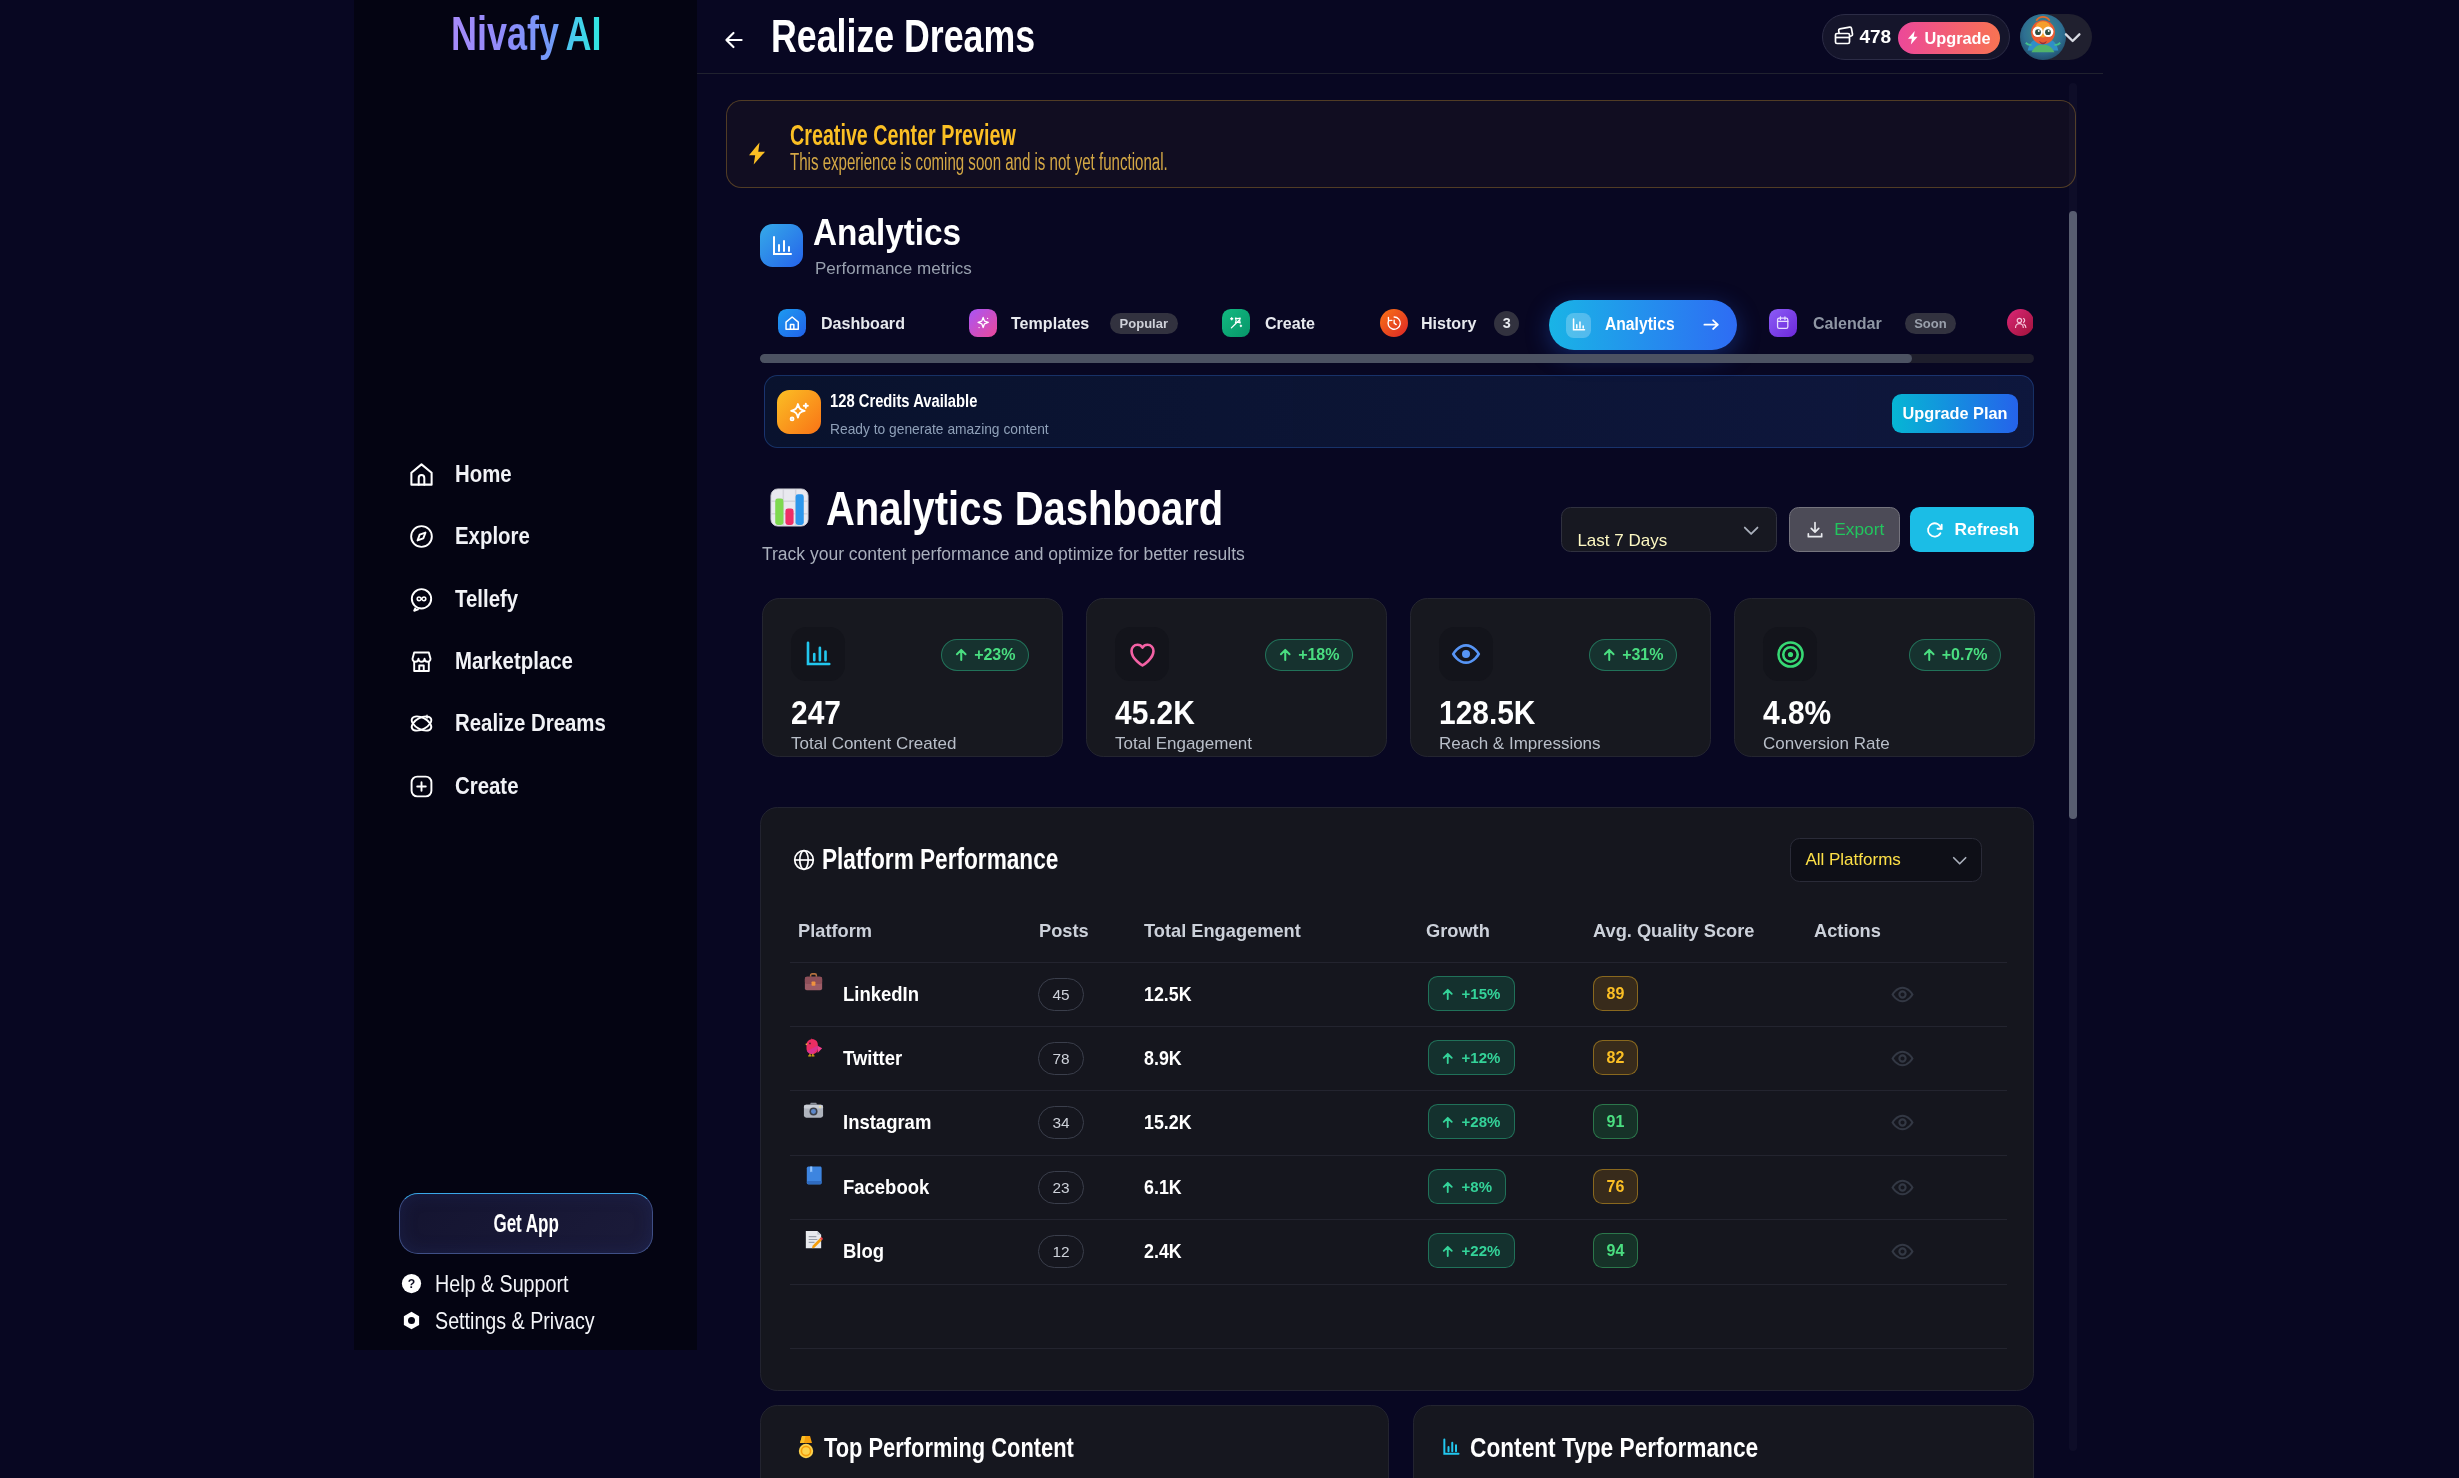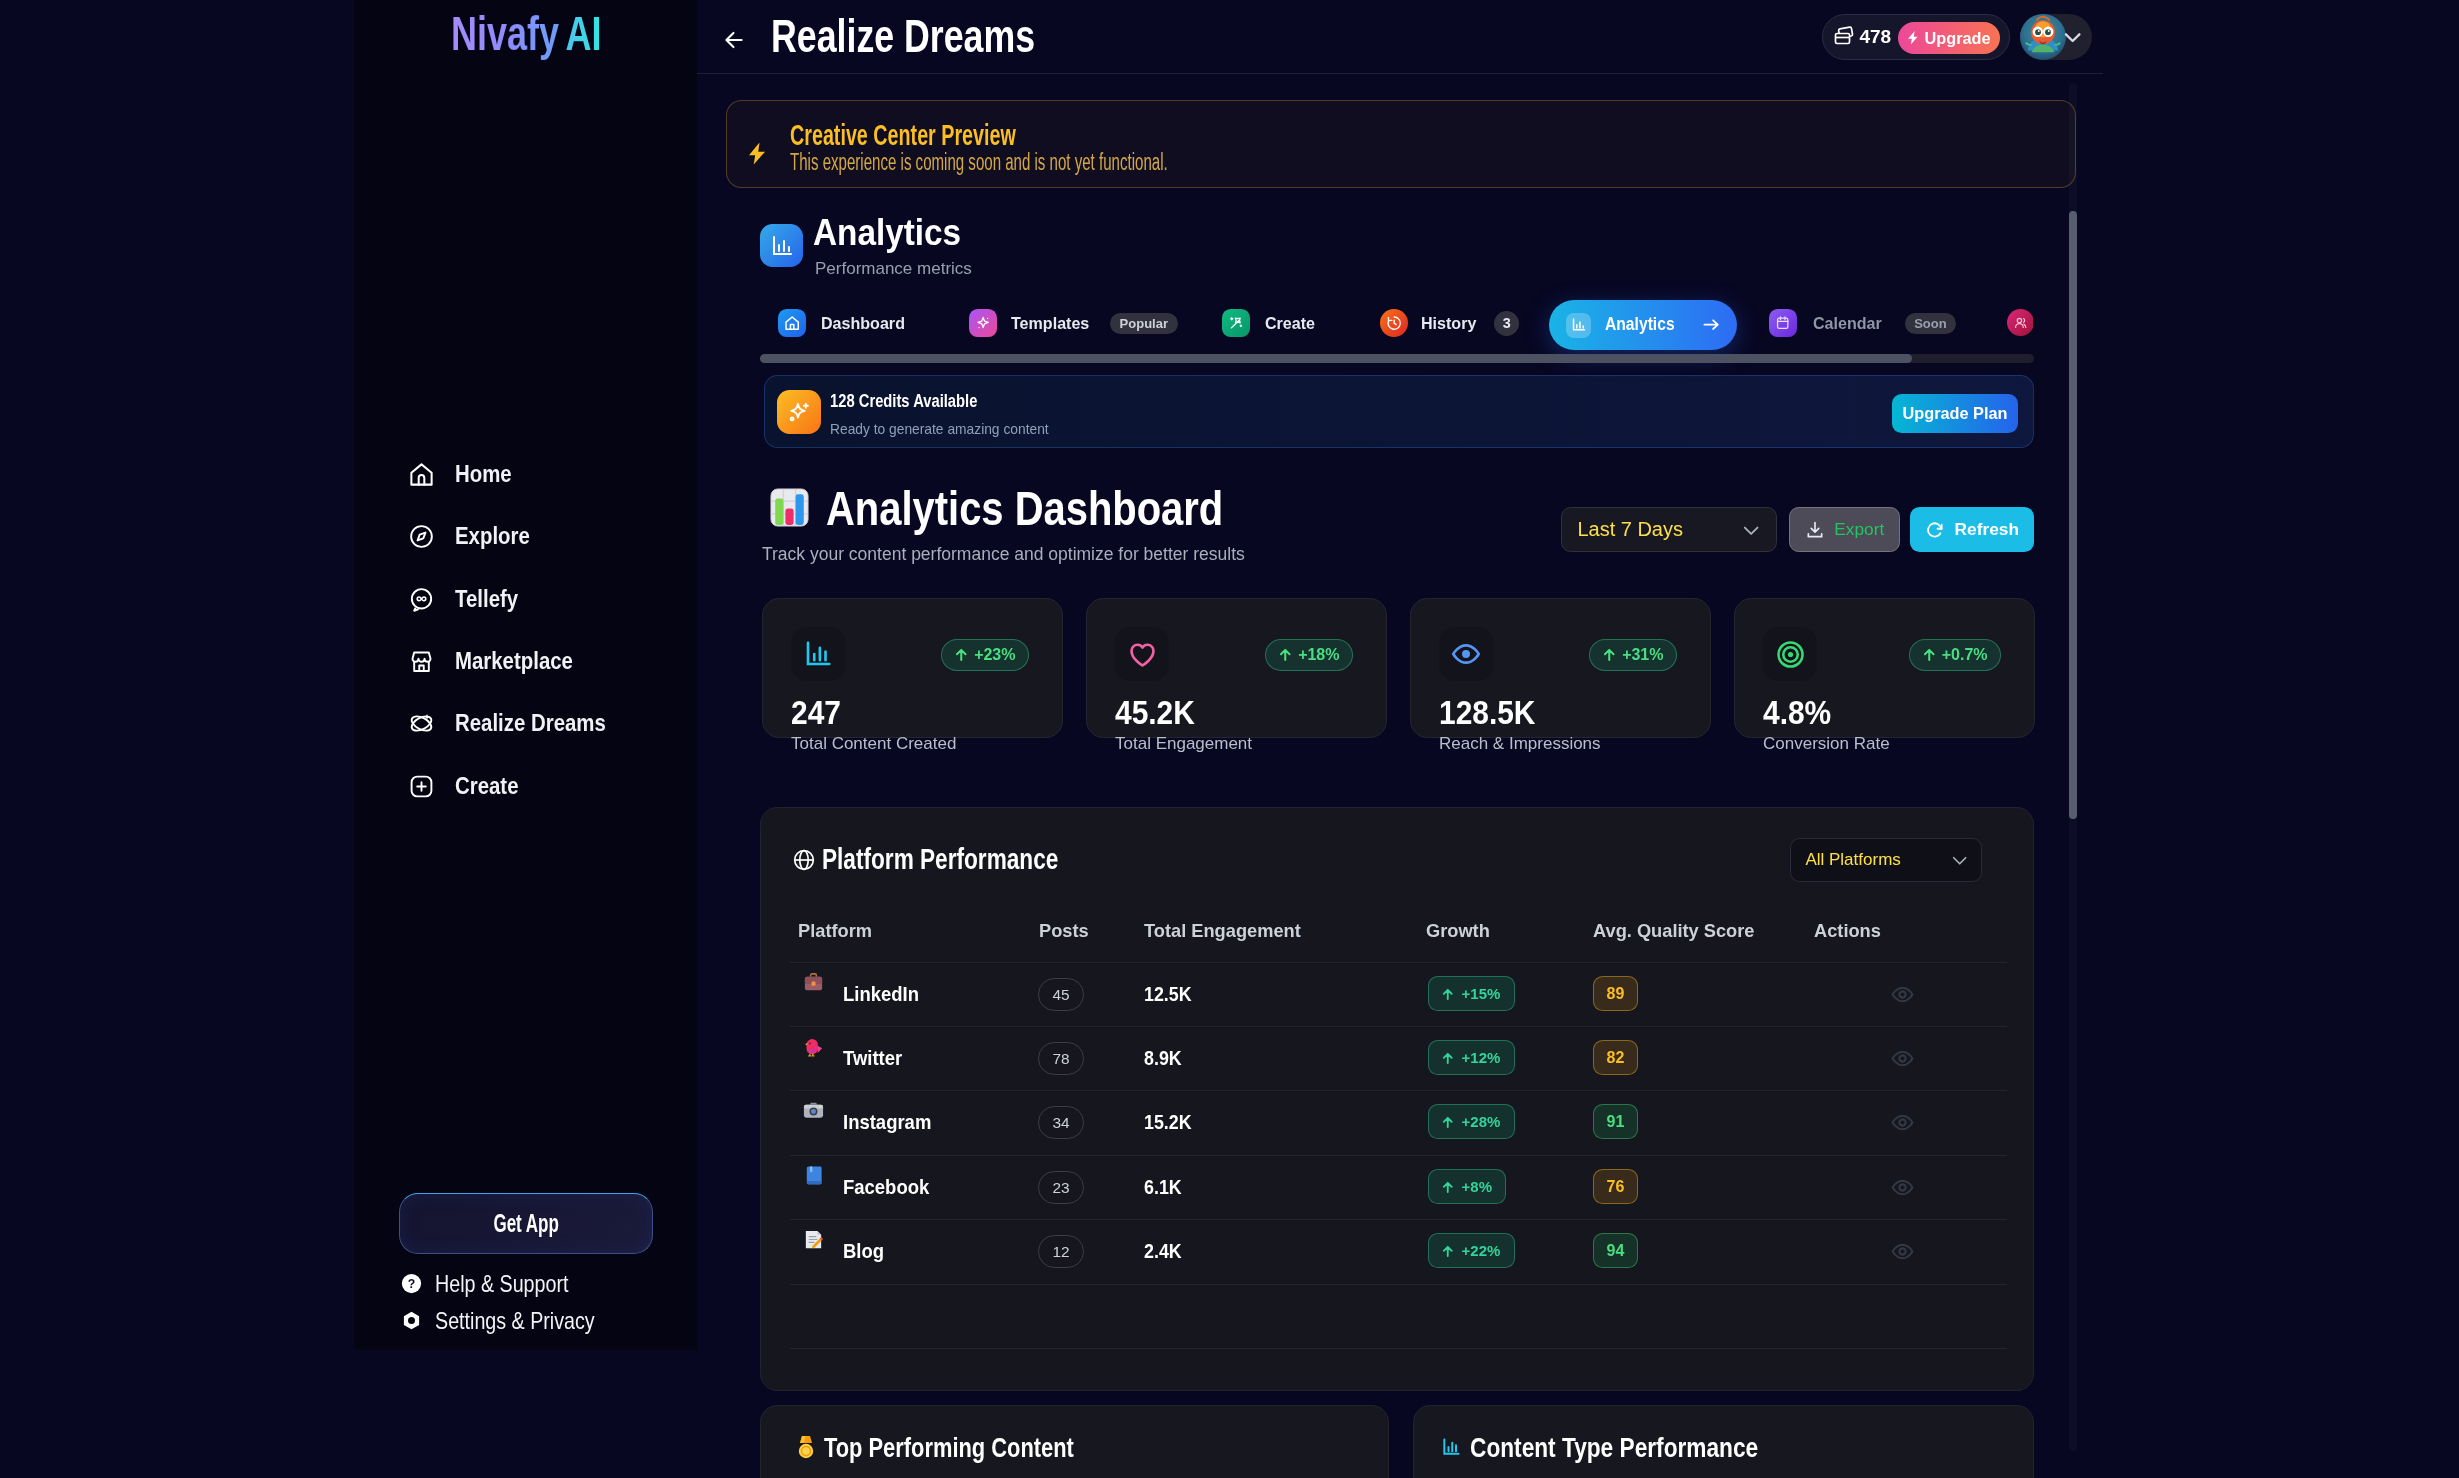--- a/index.html
+++ b/index.html
@@ -65,26 +65,26 @@
 #credits .cico { position:absolute; left:11.5px; top:14.4px; width:44px; height:44px; border-radius:12.5px; background:linear-gradient(135deg,#fbbf24,#f97316); }
 #credits .ct { position:absolute; left:65px; top:15.4px; font-size:18px; font-weight:700; color:#fff; transform:scaleX(.82); transform-origin:left top; }
 #credits .cs { position:absolute; left:65px; top:44px; font-size:15px; color:#8fa0b8; transform:scaleX(.92); transform-origin:left top; }
 #upplan { position:absolute; left:1127px; top:18px; width:126px; height:39px; border-radius:9.6px; background:linear-gradient(90deg,#06b6d4,#2563eb); display:flex; align-items:center; justify-content:center; font-size:16.3px; font-weight:700; color:#fff; }
 
 
 #dashico { position:absolute; left:770px; top:488px; width:39px; height:39px; }
 #dashtit { position:absolute; left:826px; top:480px; font-size:49px; font-weight:700; color:#fff; transform:scaleX(.815); transform-origin:left top; }
 #dashsub { position:absolute; left:762px; top:544px; font-size:17.5px; color:#a9afbc; }
 .ctrl { position:absolute; top:507px; height:45px; border-radius:9.6px; display:flex; align-items:center; }
-#sel7 { left:1561px; width:216px; background:#171821; border:1px solid #30313f; padding:0 15.4px; font-size:20px; color:#fde047; }
+#sel7 { left:1561px; width:216px; background:#171821; border:1px solid #30313f; padding:0 15.4px; font-size:17px; color:#fef9c3;align-items:flex-end; }
 #exportb { left:1789px; width:111px; background:#4c4b57; border:1px solid #75747e; justify-content:center; gap:9.6px; font-size:17.3px; color:#22c55e; }
 #refreshb { left:1910px; width:124px; background:#1bbde6; justify-content:center; gap:9.6px; font-size:17.3px; font-weight:700; color:#fff; }
 
 
-.scard { position:absolute; top:598px; width:301px; height:140px; border-radius:17.3px; background:#17181f; border:1px solid #242530; }
+.scard { position:absolute; top:598px; width:301px; height:159px; border-radius:17.3px; background:#17181f; border:1px solid #242530; }
 .sico { position:absolute; left:28px; top:28px; width:54px; height:54px; border-radius:15.4px; background:#13141b; display:flex; align-items:center; justify-content:center; }
 .sbadge { position:absolute; right:33px; top:40px; height:32px; border-radius:16.3px; background:rgba(16,185,129,.17); border:1px solid rgba(52,211,153,.4); color:#4ade80; font-size:16px; font-weight:600; display:flex; align-items:center; padding:0 12.5px; gap:6.7px; }
 .sval { position:absolute; left:28px; font-size:34px; font-weight:700; color:#fff; transform:scaleX(.88); transform-origin:left top; }
 .slab { position:absolute; left:28px; font-size:17px; color:#b9bfc9; }
 
 
 #pcard { position:absolute; left:760px; top:807px; width:1274px; height:584px; border-radius:17.3px; background:#15161e; border:1px solid #222330; }
 #pcard .ptit { position:absolute; left:61px; top:35px; font-size:29px; font-weight:700; color:#fff; transform:scaleX(.78); transform-origin:left top; }
 #allplat { position:absolute; left:1029px; top:30px; width:192px; height:44px; border-radius:9.6px; background:#0e0f17; border:1px solid #2a2b38; display:flex; align-items:center; padding:0 14.4px; font-size:17px; color:#fde047; }
 .th { position:absolute; top:112px; font-size:19px; font-weight:700; color:#ccd1da; transform:scaleX(.96); transform-origin:left top; }

